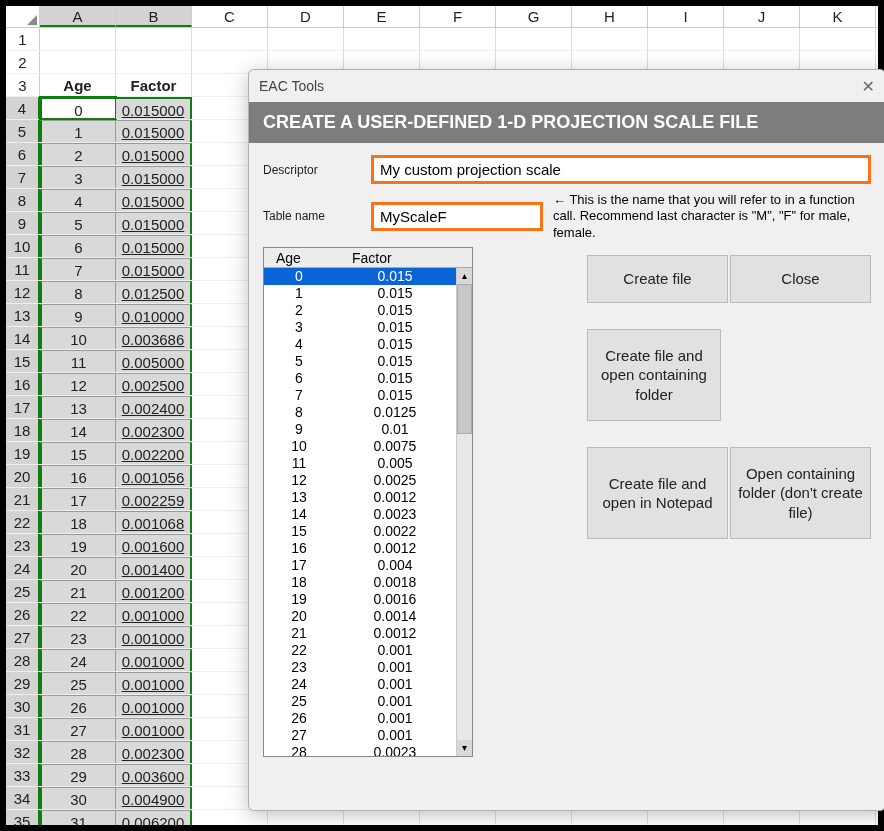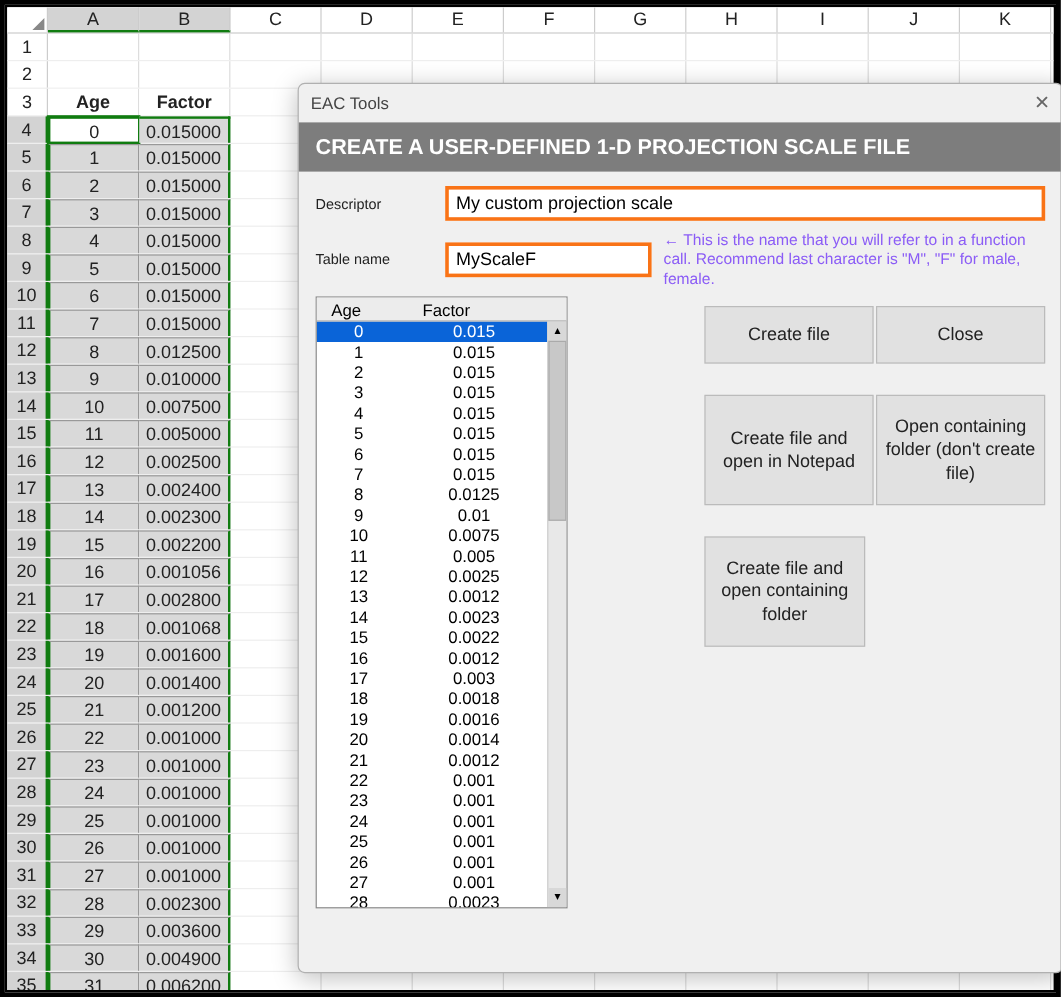--- a/index.html
+++ b/index.html
@@ -81,21 +81,21 @@
 .cell.data-age { text-align: center; }
 .cell.data-fac { text-align: center; }
 .cell.sel-bg { background: #d9d9d9; border-right: 1px solid #999; border-top: 1px solid #999; }
 .cell.active {
   background: #fff;
   outline: 2px solid #107c10;
   outline-offset: -1px;
 }
 .sel-border-top { border-top: 2px solid #107c10 !important; }
 .sel-border-left { border-left: 2px solid #107c10 !important; }
-.sel-border-right { border-right: 2px solid #107c10 !important; }
+.sel-border-right { border-right: 2px solid #107c10 !important; text-decoration: underline; }
 
 
 .dialog {
   position: absolute;
   left: 224px;
   top: 63px;
   width: 638px;
   height: 742px;
   background: #f0f0f0;
   border: 1px solid #b0b0b0;
@@ -146,21 +146,21 @@
   font-size: 15px;
   padding: 3px 6px;
   border: 3px solid #f97316;
   background: #fff;
 }
 .form-input.desc { flex: 1; }
 .form-input.tname { width: 172px; }
 .hint {
   margin-left: 10px;
   font-size: 13px;
-  color: #8b5cf6;
+  color: #000000;
   flex: 1;
   line-height: 1.25;
 }
 .preview-panel {
   position: absolute;
   left: 14px;
   top: 104px;
   width: 210px;
   height: 510px;
   border: 1px solid #888;
@@ -446,21 +446,21 @@
           <div class="cell"></div>
           <div class="cell"></div>
           <div class="cell"></div>
           <div class="cell"></div>
           <div class="cell"></div>
           <div class="cell"></div>
         </div>
         <div class="row">
           <div class="row-head sel">14</div>
           <div class="cell data-age sel-bg sel-border-left">10</div>
-          <div class="cell data-fac sel-bg sel-border-right">0.007500</div>
+          <div class="cell data-fac sel-bg sel-border-right">0.003686</div>
           <div class="cell"></div>
           <div class="cell"></div>
           <div class="cell"></div>
           <div class="cell"></div>
           <div class="cell"></div>
           <div class="cell"></div>
           <div class="cell"></div>
           <div class="cell"></div>
           <div class="cell"></div>
         </div>
@@ -544,21 +544,21 @@
           <div class="cell"></div>
           <div class="cell"></div>
           <div class="cell"></div>
           <div class="cell"></div>
           <div class="cell"></div>
           <div class="cell"></div>
         </div>
         <div class="row">
           <div class="row-head sel">21</div>
           <div class="cell data-age sel-bg sel-border-left">17</div>
-          <div class="cell data-fac sel-bg sel-border-right">0.002800</div>
+          <div class="cell data-fac sel-bg sel-border-right">0.002259</div>
           <div class="cell"></div>
           <div class="cell"></div>
           <div class="cell"></div>
           <div class="cell"></div>
           <div class="cell"></div>
           <div class="cell"></div>
           <div class="cell"></div>
           <div class="cell"></div>
           <div class="cell"></div>
         </div>
@@ -848,21 +848,21 @@
               <div class="prow">
                 <span class="pa">15</span>
                 <span class="pf">0.0022</span>
               </div>
               <div class="prow">
                 <span class="pa">16</span>
                 <span class="pf">0.0012</span>
               </div>
               <div class="prow">
                 <span class="pa">17</span>
-                <span class="pf">0.003</span>
+                <span class="pf">0.004</span>
               </div>
               <div class="prow">
                 <span class="pa">18</span>
                 <span class="pf">0.0018</span>
               </div>
               <div class="prow">
                 <span class="pa">19</span>
                 <span class="pf">0.0016</span>
               </div>
               <div class="prow">
@@ -911,22 +911,22 @@
           </div>
         </div>
       </div>
 
       <div class="btns">
         <div class="btn-row">
           <div class="btn">Create file</div>
           <div class="btn">Close</div>
         </div>
         <div class="btn-row">
+          <div class="btn tall solo">Create file and open containing folder</div>
+        </div>
+        <div class="btn-row">
           <div class="btn tall">Create file and open in Notepad</div>
           <div class="btn tall">Open containing folder (don't create file)</div>
-        </div>
-        <div class="btn-row">
-          <div class="btn tall solo">Create file and open containing folder</div>
         </div>
       </div>
     </div>
   </div>
 </div>
 
 </body></html>

